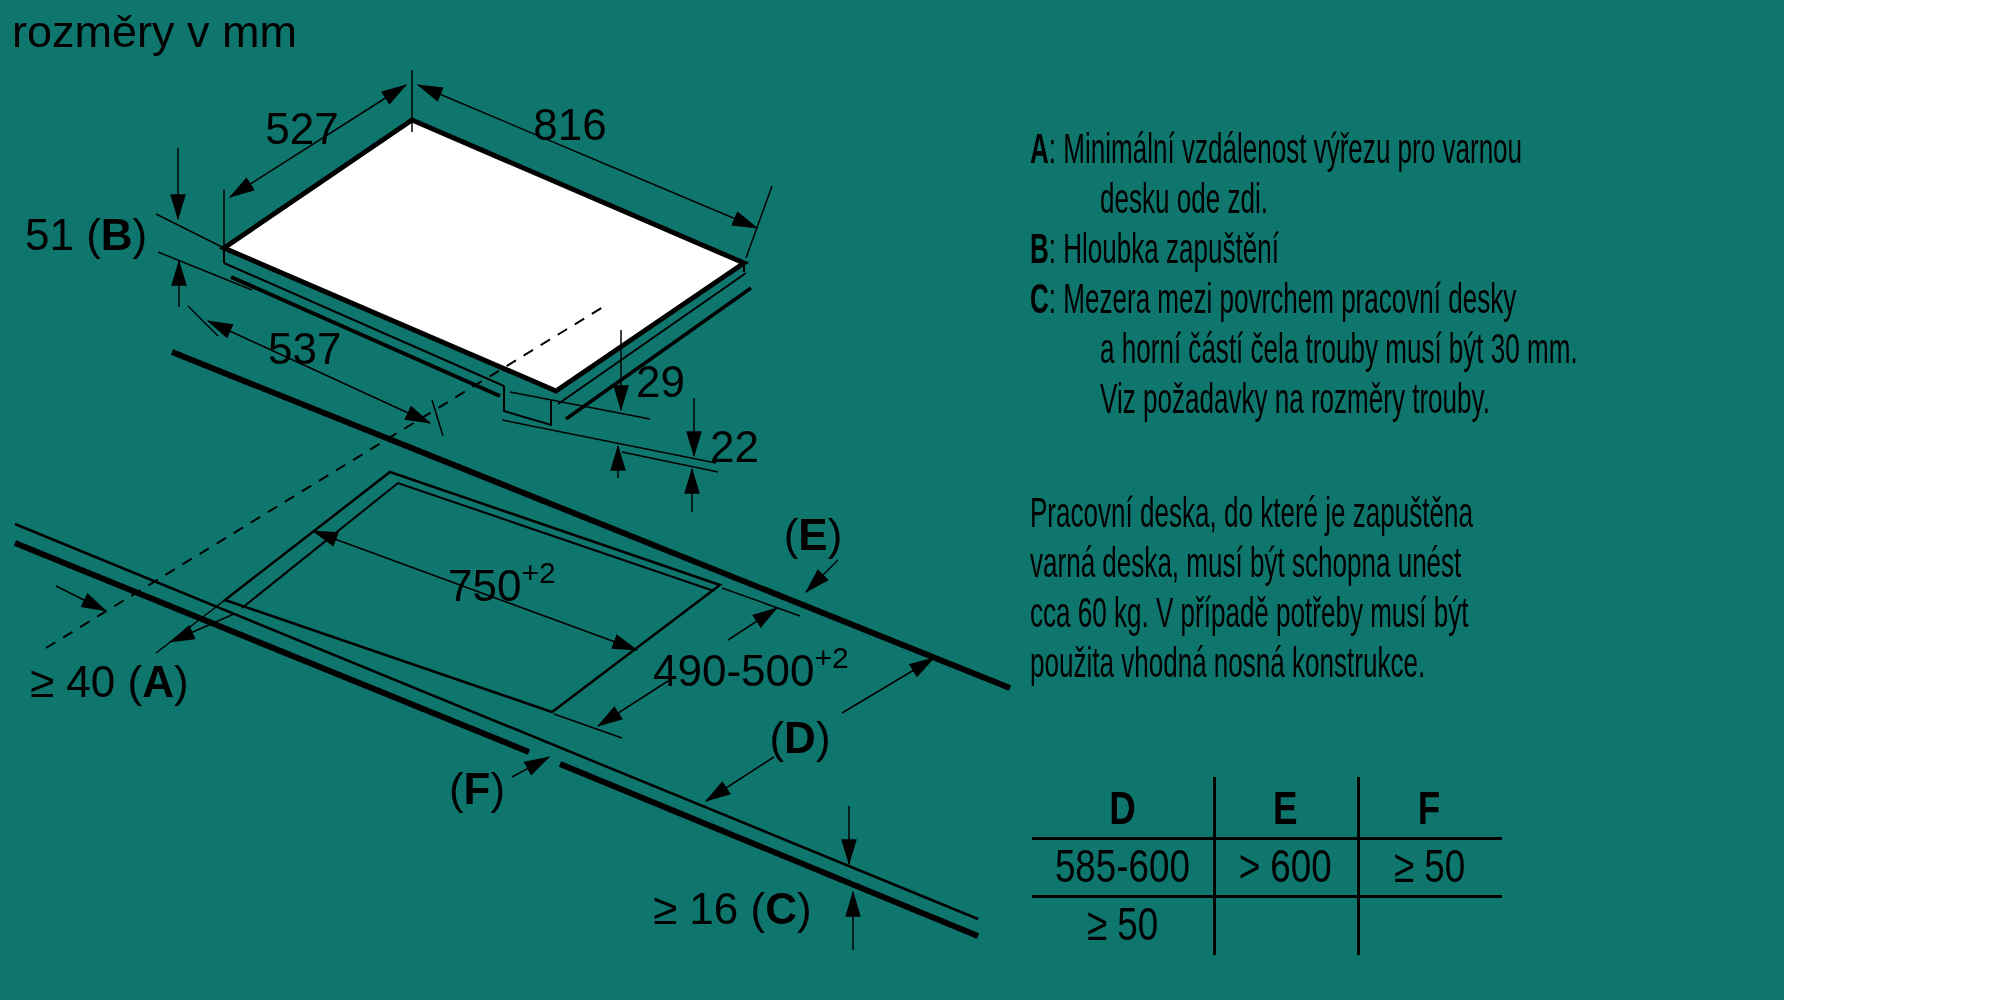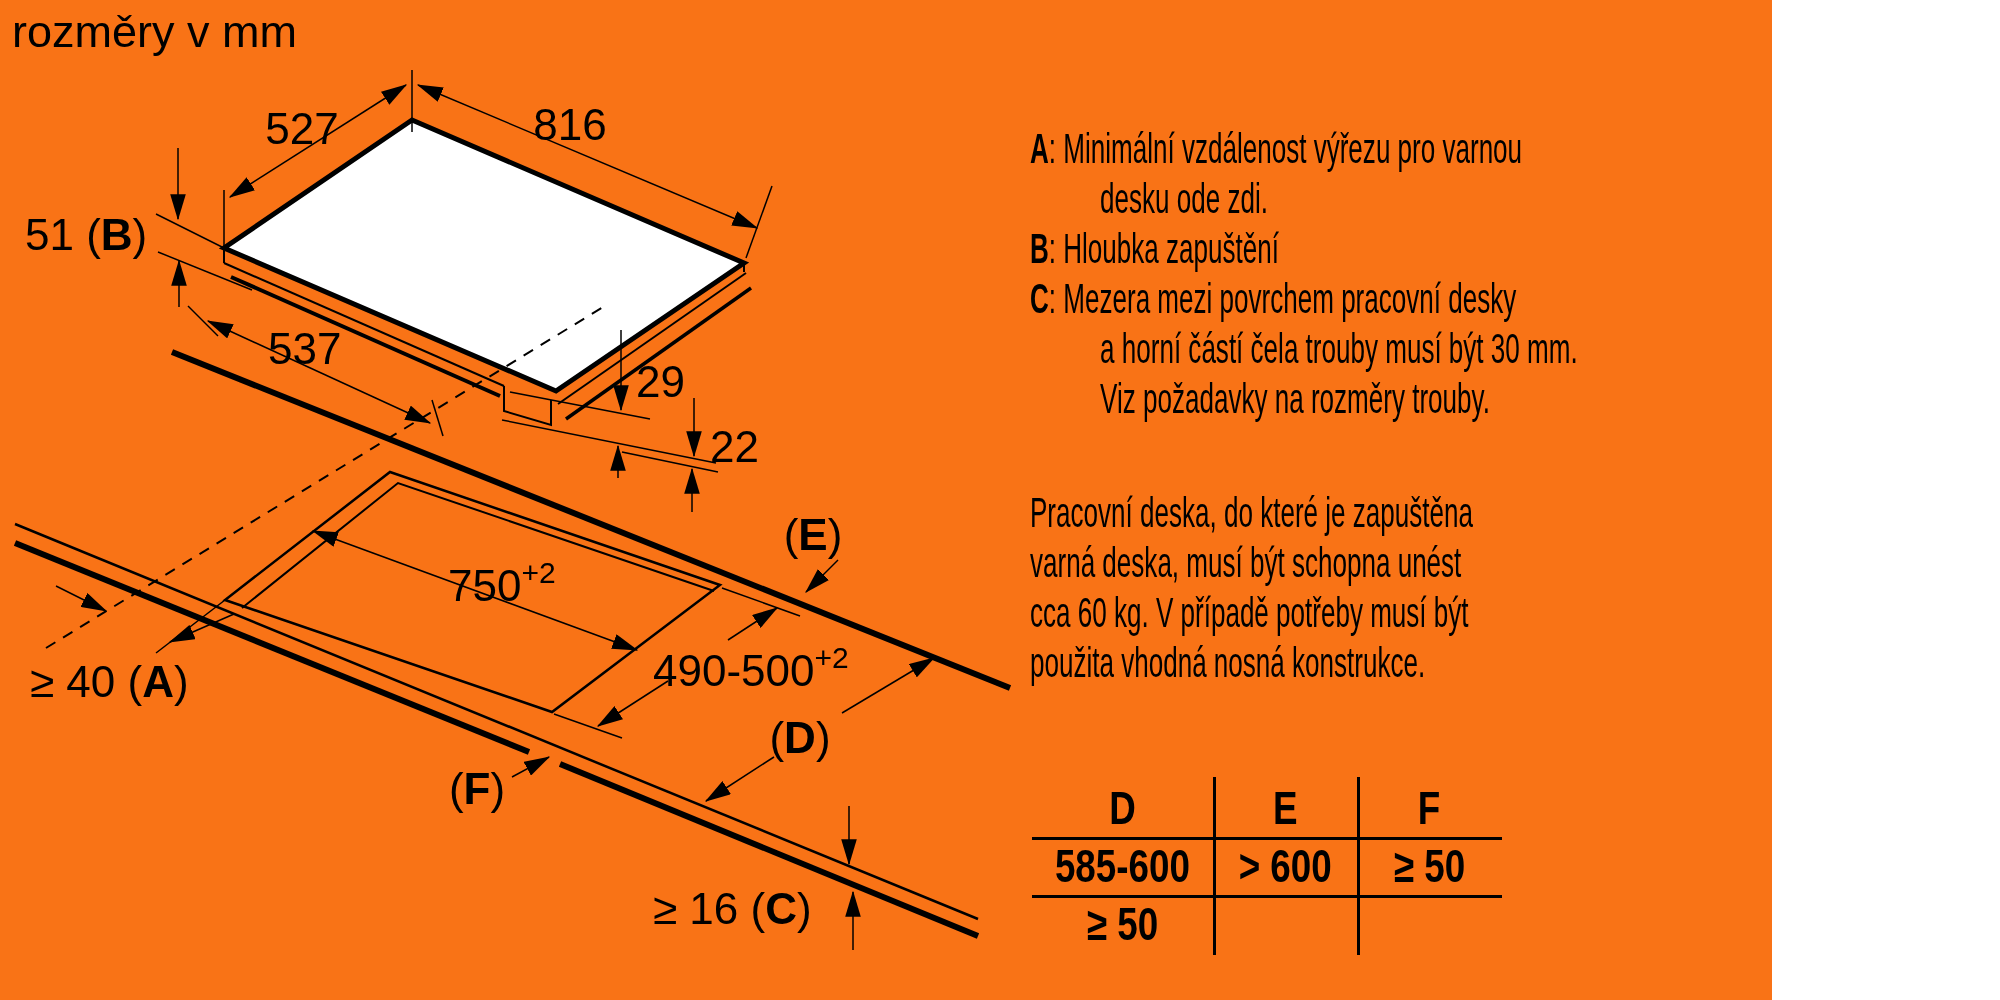--- a/index.html
+++ b/index.html
@@ -1,27 +1,27 @@
 <!DOCTYPE html>
 <html><head>
 <meta charset="utf-8">
 <style>
   html,body{margin:0;padding:0;background:#fff;}
-  #stage{position:relative;width:1772px;height:1000px;background:#f97316;overflow:hidden;
-         font-family:"Liberation Sans", sans-serif;color:#000;}
+  #stage{position:relative;width:1772px;height:1000px;background:#0f766e;overflow:hidden;
+         font-family:"Liberation Sans", sans-serif;color:#000;padding-left:12px;}
   .title{position:absolute;left:12px;top:6px;font-size:45px;white-space:nowrap;}
   svg text{font-family:"Liberation Sans", sans-serif;fill:#000;}
   .cond{transform:scaleX(0.62);transform-origin:0 0;}
   .legend{position:absolute;left:1030px;top:124px;font-size:42px;line-height:50px;white-space:nowrap;}
   .note{position:absolute;left:1030px;top:488px;font-size:42px;line-height:50px;white-space:nowrap;}
   .cont{padding-left:113px;}
   .dtable{position:absolute;left:1032px;top:779px;width:470px;height:175px;}
   .grid{display:grid;grid-template-columns:181px 144px 145px;grid-template-rows:58px 58px 58px;
         width:470px;height:174px;}
-  .cell{display:flex;align-items:center;justify-content:center;font-size:46px;font-weight:bold;}
+  .cell{display:flex;align-items:center;justify-content:center;font-size:46px;}
   .cell .tx{display:inline-block;transform:scaleX(0.8);transform-origin:center;white-space:nowrap;}
   .hdr{font-weight:bold;}
   .hline{position:absolute;left:0;width:470px;height:3px;background:#000;}
   .vline{position:absolute;top:-2px;height:178px;width:3px;background:#000;}
 </style>
 </head>
 <body>
 
 <div id="stage">
 

